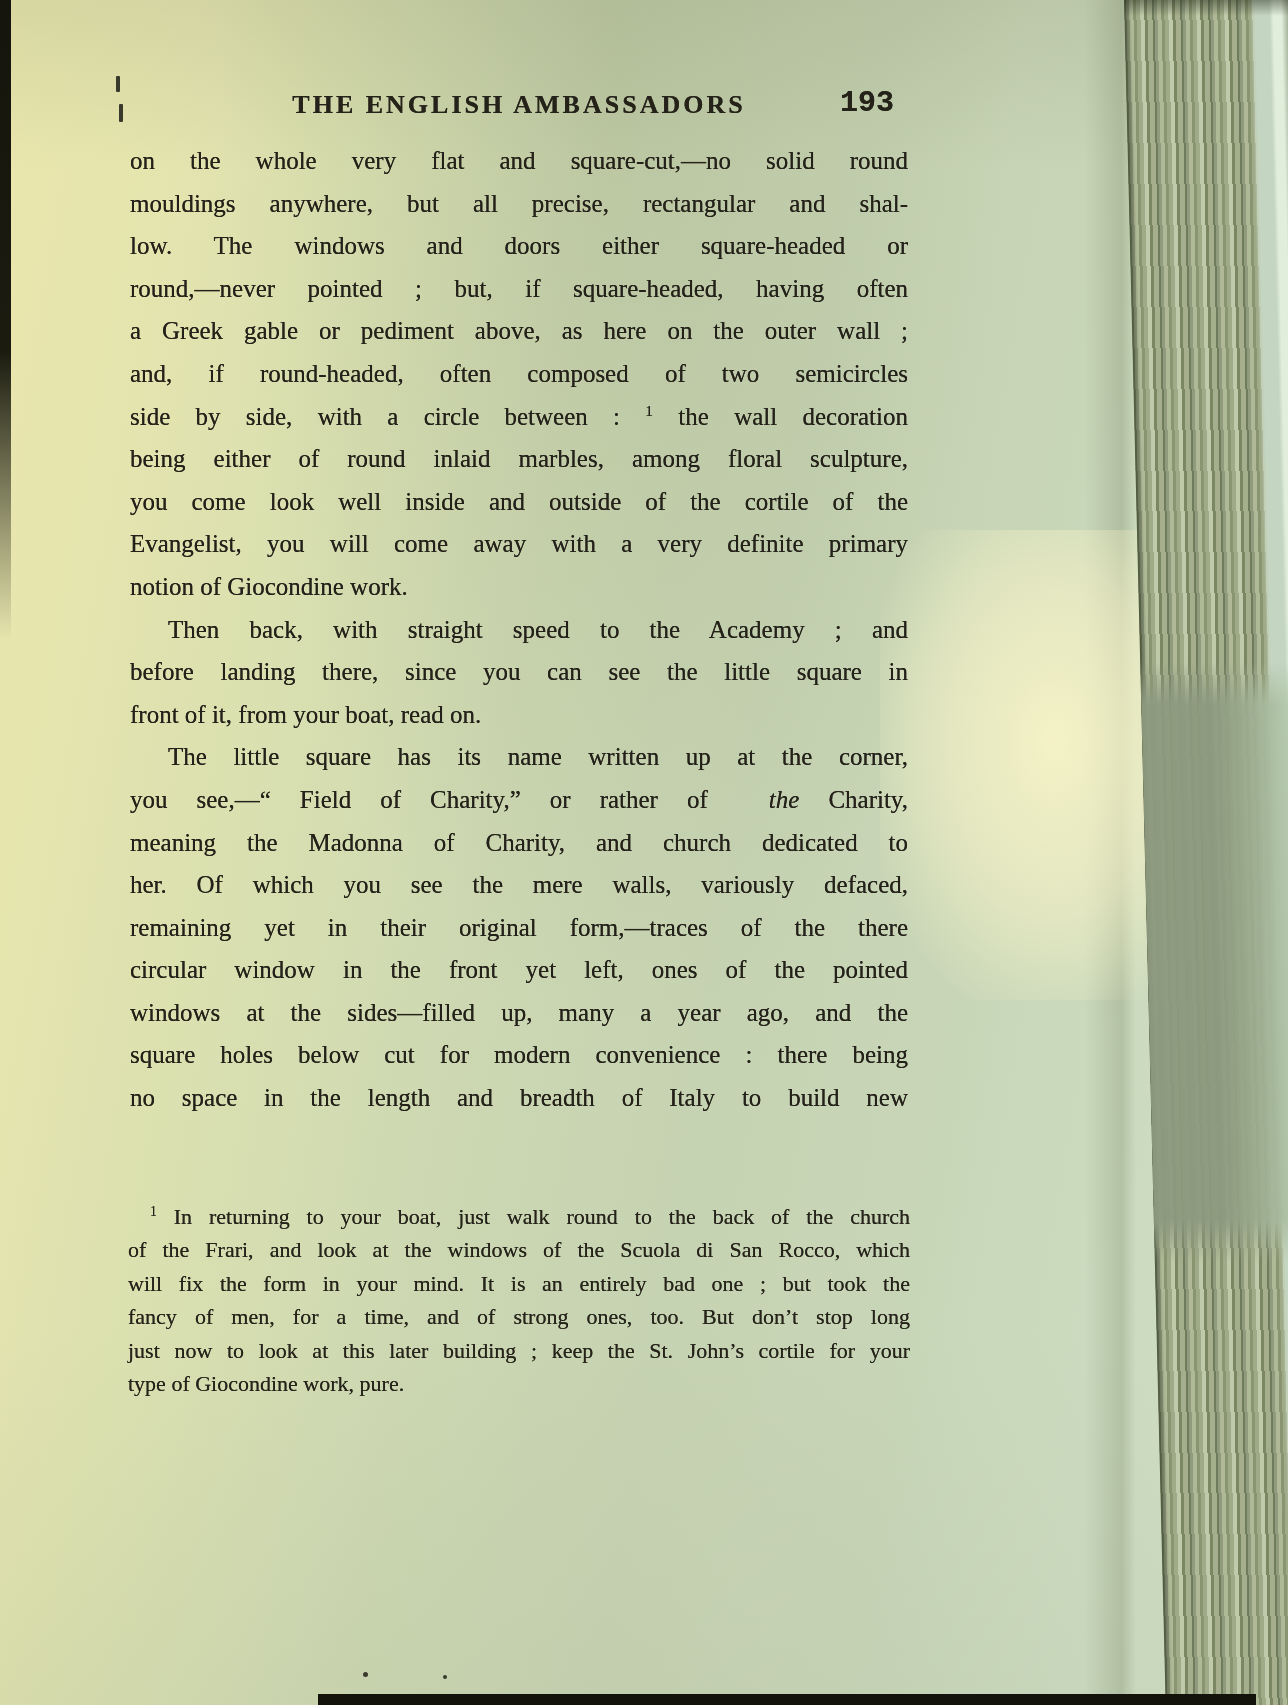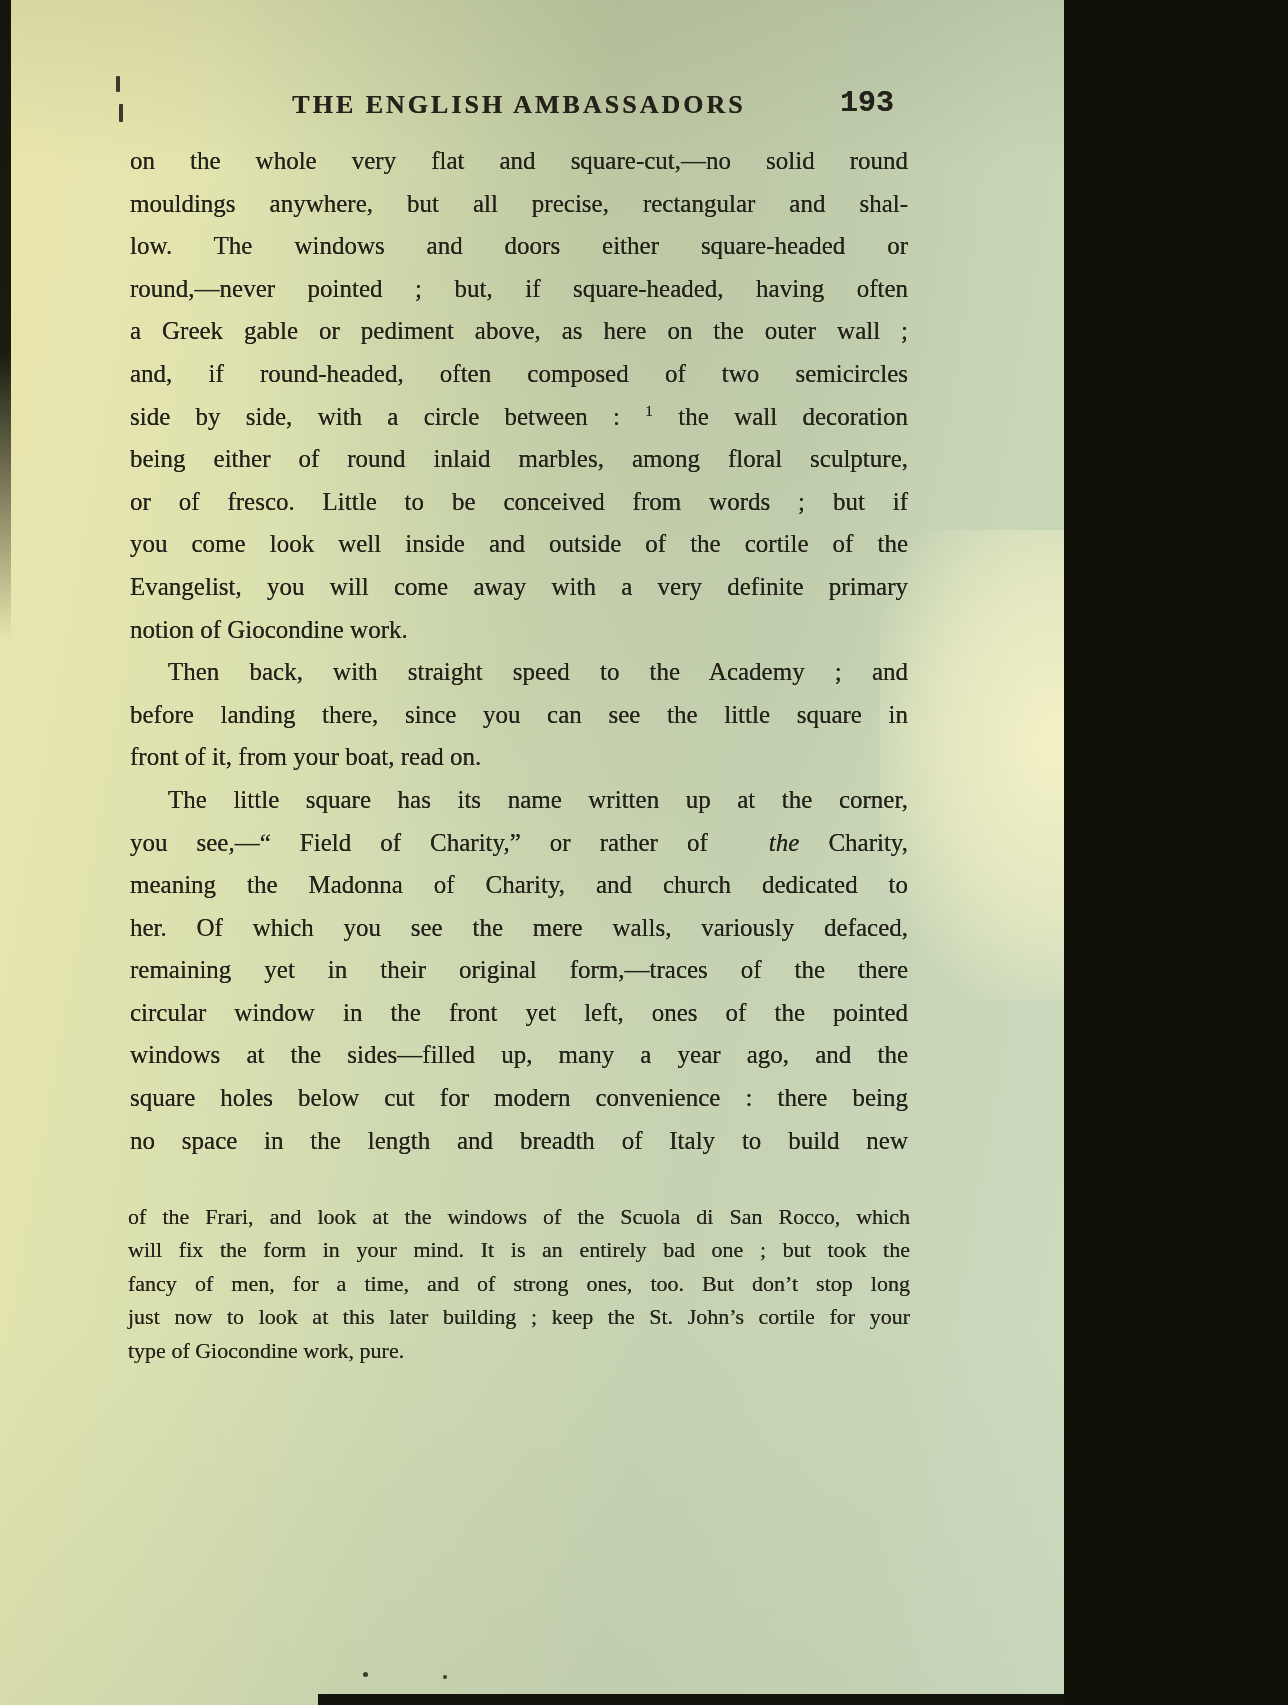--- a/index.html
+++ b/index.html
@@ -1,18 +1,18 @@
 <!DOCTYPE html>
 <html><head>
 <meta charset="utf-8">
 <style>
   html,body{margin:0;padding:0;background:#101008;}
   #screenshot{
     position:relative;
-    width:1064px;height:1705px;
+    width:1288px;height:1705px;
     overflow:hidden;
     font-family:"Liberation Serif","DejaVu Serif",serif;
   }
   
   .page-surface{
     position:absolute;left:0;top:0;width:1288px;height:1705px;
     background:
       radial-gradient(ellipse at 48% 4%, rgba(140,152,118,0.28), rgba(140,152,118,0) 42%),
       linear-gradient(180deg, rgba(120,130,98,0.16), rgba(120,130,98,0) 10%, rgba(120,130,98,0) 78%, rgba(150,158,130,0.10)),
       linear-gradient(100deg,
@@ -128,21 +128,20 @@
   <div class="body-text">
       <div class="para">
         <div class="line">on the whole very flat and square-cut,—no solid round</div>
         <div class="line">mouldings anywhere, but all precise, rectangular and shal-</div>
         <div class="line">low.  The windows and doors either square-headed or</div>
         <div class="line">round,—never pointed ; but, if square-headed, having often</div>
         <div class="line">a Greek gable or pediment above, as here on the outer wall ;</div>
         <div class="line">and, if round-headed, often composed of two semicircles</div>
         <div class="line">side by side, with a circle between : <sup>1</sup> the wall decoration</div>
         <div class="line">being either of round inlaid marbles, among floral sculpture,</div>
-        <div class="line">or of fresco.  Little to be conceived from words ; but if</div>
         <div class="line">you come look well inside and outside of the cortile of the</div>
         <div class="line">Evangelist, you will come away with a very definite primary</div>
         <div class="line last">notion of Giocondine work.</div>
       </div>
       <div class="para">
         <div class="line indent">Then back, with straight speed to the Academy ; and</div>
         <div class="line">before landing there, since you can see the little square in</div>
         <div class="line last">front of it, from your boat, read on.</div>
       </div>
       <div class="para">
@@ -153,20 +152,21 @@
         <div class="line">remaining yet in their original form,—traces of the there</div>
         <div class="line">circular window in the front yet left, ones of the pointed</div>
         <div class="line">windows at the sides—filled up, many a year ago, and the</div>
         <div class="line">square holes below cut for modern convenience :  there being</div>
         <div class="line">no space in the length and breadth of Italy to build new</div>
       </div>
     </div>
 
   <div class="footnote">
       <div class="para">
+        <div class="line indent"><sup>1</sup> In returning to your boat, just walk round to the back of the church</div>
         <div class="line">of the Frari, and look at the windows of the Scuola di San Rocco, which</div>
         <div class="line">will fix the form in your mind.  It is an entirely bad one ; but took the</div>
         <div class="line">fancy of men, for a time, and of strong ones, too.  But don’t stop long</div>
         <div class="line">just now to look at this later building ; keep the St. John’s cortile for your</div>
         <div class="line last">type of Giocondine work, pure.</div>
       </div>
     </div>
 </div>
 
 </body></html>

